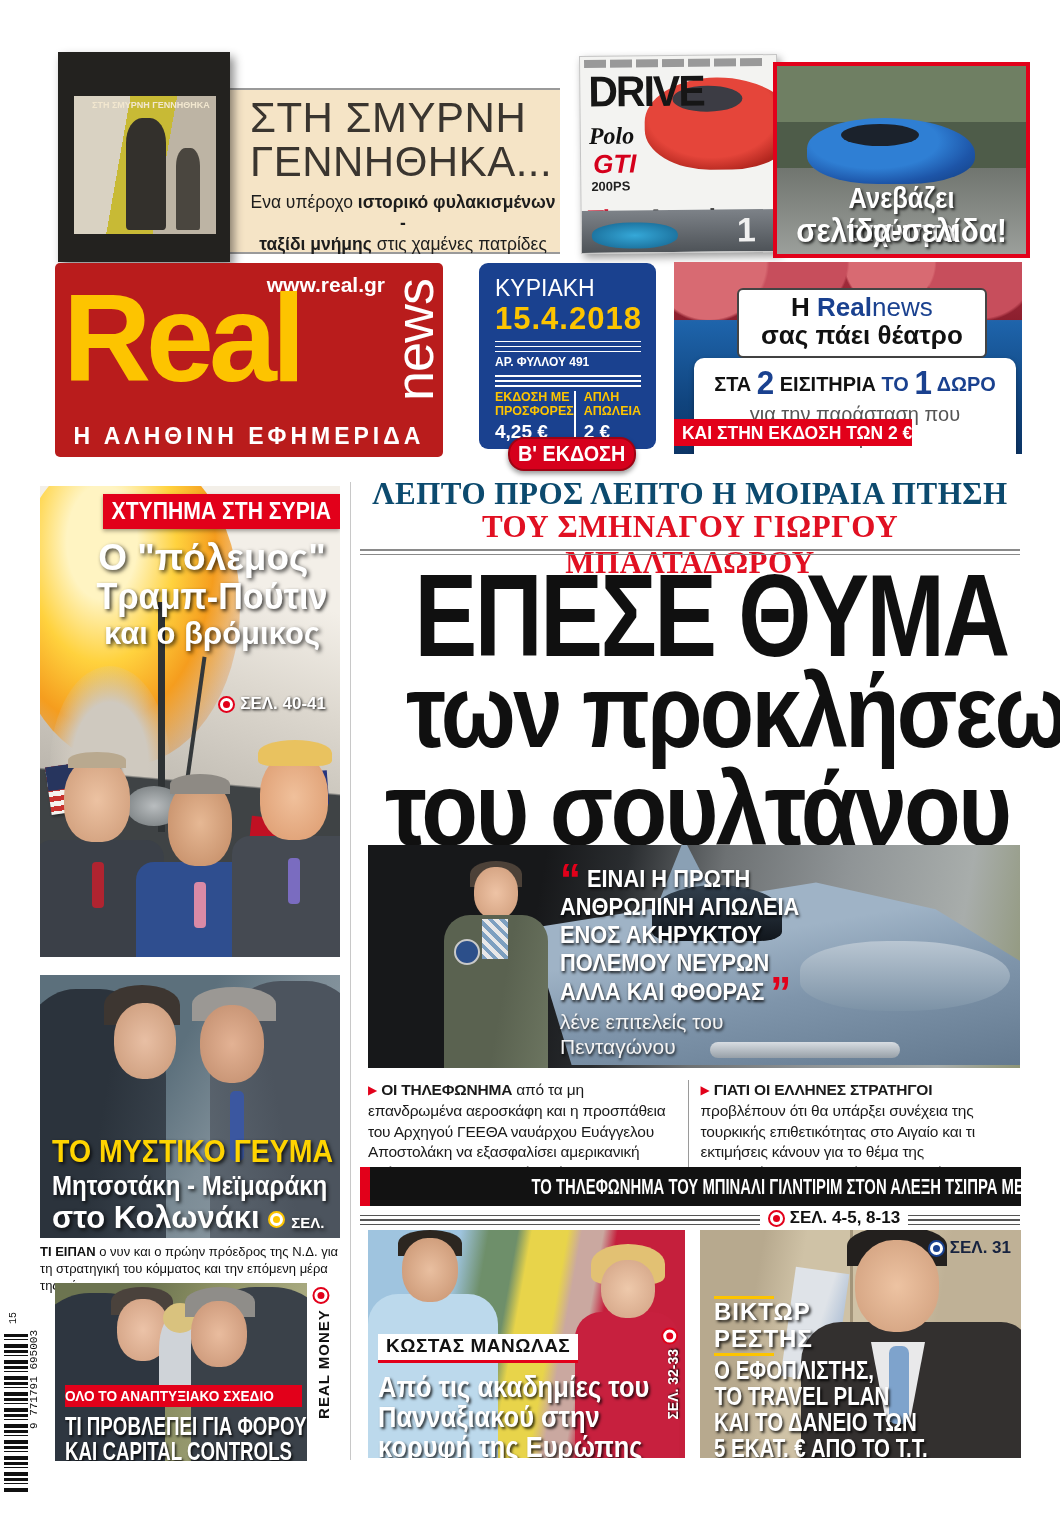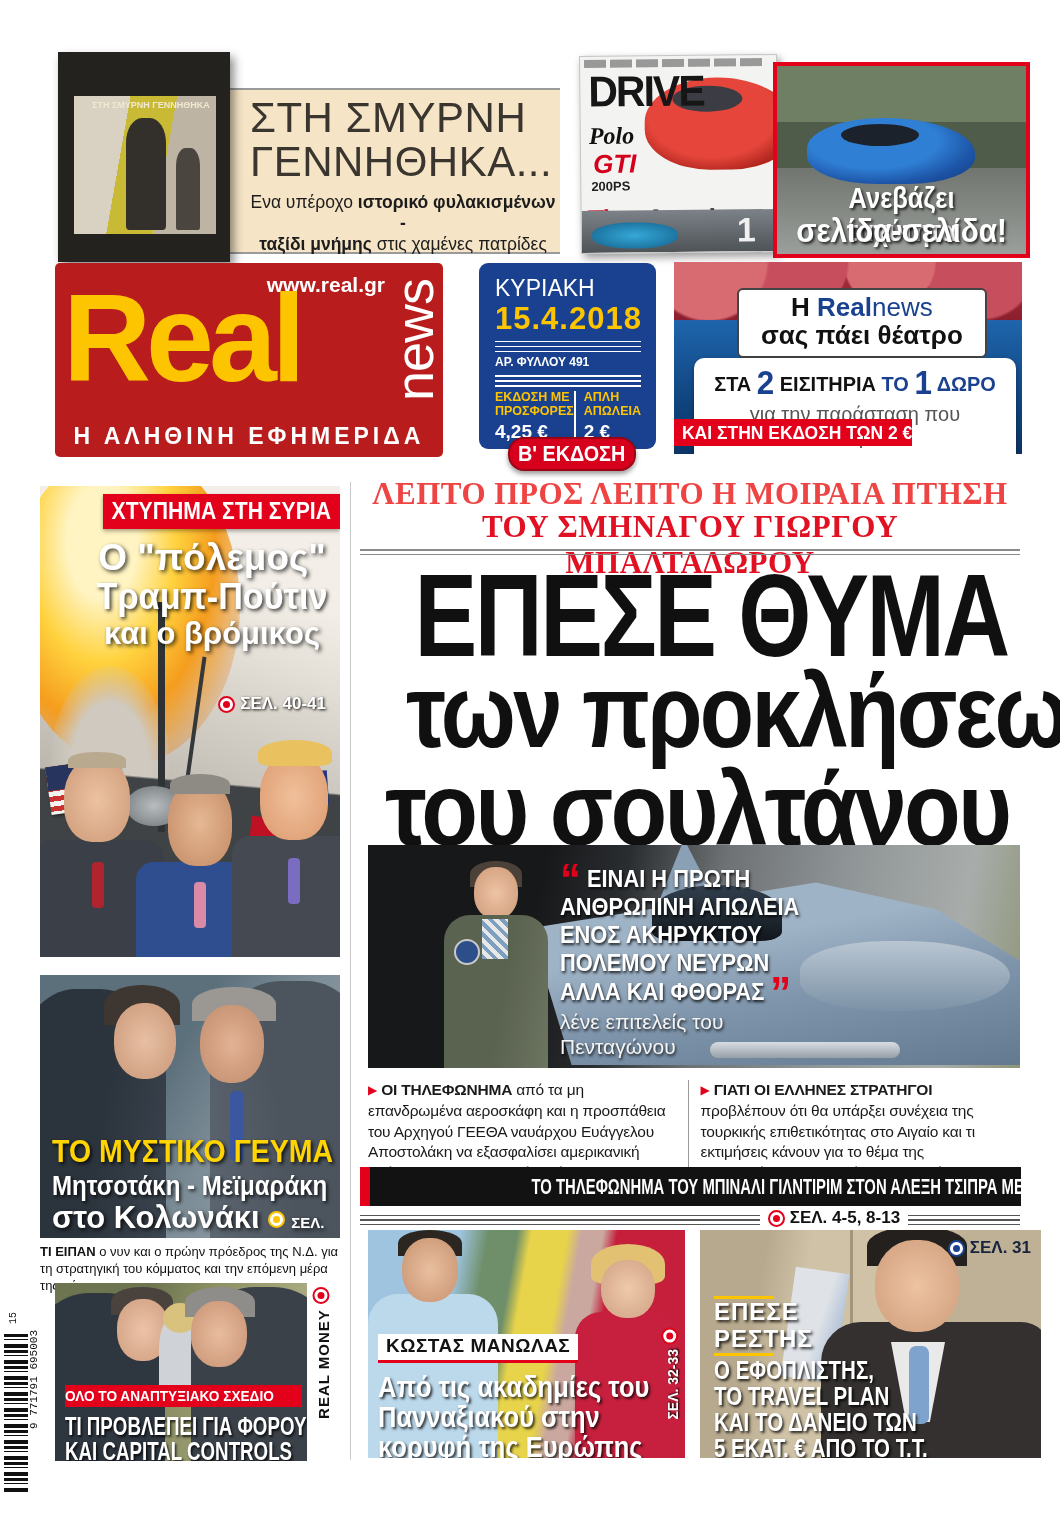--- a/index.html
+++ b/index.html
@@ -174,21 +174,21 @@
             font-size:15px;font-weight:bold;letter-spacing:1px;}
   .barcode{left:4px;top:1320px;width:40px;height:186px;}
   .bc-bars{position:absolute;left:0;top:14px;width:24px;height:160px;
     background:repeating-linear-gradient(to bottom,#111 0 3px,#fff 3px 5px,#111 5px 6px,#fff 6px 10px,#111 10px 14px,#fff 14px 16px);}
   .bc-num{position:absolute;left:24px;top:10px;writing-mode:vertical-rl;transform:rotate(180deg);
           font-family:"Liberation Mono",monospace;font-size:11px;color:#111;}
   .bc-top{position:absolute;left:4px;top:-8px;font-family:"Liberation Mono",monospace;font-size:10px;color:#111;
           writing-mode:vertical-rl;transform:rotate(180deg);}
 
   
-  .kick1{left:360px;top:476px;width:660px;text-align:center;color:#ef4444;font-family:"Liberation Serif",serif;
+  .kick1{left:360px;top:476px;width:660px;text-align:center;color:#0c4a6e;font-family:"Liberation Serif",serif;
          font-size:31px;font-weight:bold;letter-spacing:.5px;}
   .kick2{left:360px;top:509px;width:660px;text-align:center;color:#e11022;font-family:"Liberation Serif",serif;
          font-size:31px;font-weight:bold;letter-spacing:.5px;}
   .krule{left:360px;top:549px;width:660px;height:7px;
          background:repeating-linear-gradient(to bottom,#8a8a8a 0 1.5px,transparent 1.5px 4.5px);}
   .hl{left:358px;width:664px;text-align:center;color:#101010;font-weight:bold;line-height:1;}
   .hl span{display:inline-block;white-space:nowrap;letter-spacing:-3px;}
   .hl1{top:560px;font-size:112px;} .hl1 span{transform:scale(.84,1.04);}
   .hl2{top:661px;font-size:101px;} .hl2 span{transform:scale(.88,1.02);}
   .hl3{top:759px;font-size:101px;} .hl3 span{transform:scale(.92,1.02);}
@@ -242,21 +242,21 @@
   .ma-dress{position:absolute;right:6px;top:82px;width:104px;height:146px;border-radius:26px 26px 0 0;background:#c7203e;}
   .ma-label{position:absolute;left:10px;top:104px;background:#fff;padding:1px 8px 3px;border-bottom:3px solid #e2001a;}
   .ma-label span{color:#121212;font-size:19px;font-weight:bold;letter-spacing:.5px;}
   .ma-line{position:absolute;left:10px;color:#fff;font-weight:bold;font-size:30px;white-space:nowrap;
            transform:scaleX(.85);transform-origin:left;text-shadow:2px 2px 3px rgba(0,0,0,.8);line-height:1;}
   .ma-vref{position:absolute;right:4px;top:98px;writing-mode:vertical-rl;transform:rotate(180deg);
            color:#fff;font-size:14px;font-weight:bold;text-shadow:1px 1px 2px #000;}
 
   
   .rest{left:700px;top:1230px;width:321px;height:228px;overflow:hidden;
-    background:linear-gradient(100deg,#b7a98e 0 18%,#cfc2a6 30% 60%,#bfb196 70% 100%);padding-left:20px;}
+    background:linear-gradient(100deg,#b7a98e 0 18%,#cfc2a6 30% 60%,#bfb196 70% 100%);}
   .re-panel{position:absolute;left:150px;top:0;width:3px;height:100%;background:#a3957a;}
   .re-suit{position:absolute;right:-10px;top:92px;width:230px;height:136px;border-radius:40px 30px 0 0;background:#33302f;}
   .re-shirt{position:absolute;right:96px;top:112px;width:54px;height:80px;background:#e9e9ea;clip-path:polygon(0 0,100% 0,72% 100%,28% 100%);}
   .re-tie{position:absolute;right:112px;top:116px;width:20px;height:78px;border-radius:7px;background:#7ea3cc;}
   .re-head{position:absolute;right:82px;top:10px;width:84px;height:92px;border-radius:46%;background:radial-gradient(#edc3a2,#cf9d7b);}
   .re-hair{position:absolute;right:74px;top:-4px;width:100px;height:40px;border-radius:50% 50% 0 0;background:#23201e;}
   .re-flag{position:absolute;left:88px;top:40px;width:54px;height:110px;background:linear-gradient(100deg,#dfe3e8 0 55%,#9fb4cf 100%);transform:rotate(8deg);}
   .re-chair{position:absolute;right:-6px;top:120px;width:44px;height:90px;border-radius:40% 40% 0 0;background:#c79b3e;}
   .re-ref{position:absolute;right:10px;top:8px;color:#17233f;font-size:17px;font-weight:bold;}
   .re-name{position:absolute;left:14px;top:66px;}
@@ -495,21 +495,21 @@
     <div class="re-flag"></div>
     <div class="re-chair"></div>
     <div class="re-suit"></div>
     <div class="re-shirt"></div>
     <div class="re-tie"></div>
     <div class="re-hair"></div>
     <div class="re-head"></div>
     <div class="re-ref"><span class="tgt blu"></span> <span>ΣΕΛ. 31</span></div>
     <div class="re-name">
       <div class="re-nline"></div>
-      <div class="nm">ΕΠΕΣΕ</div>
+      <div class="nm">ΒΙΚΤΩΡ</div>
       <div class="nm">ΡΕΣΤΗΣ</div>
       <div class="re-nline"></div>
     </div>
     <div class="re-line" style="top:128px;">Ο ΕΦΟΠΛΙΣΤΗΣ,</div>
     <div class="re-line" style="top:154px;">ΤΟ TRAVEL PLAN</div>
     <div class="re-line" style="top:180px;">ΚΑΙ ΤΟ ΔΑΝΕΙΟ ΤΩΝ</div>
     <div class="re-line" style="top:206px;">5 ΕΚΑΤ. € ΑΠΟ ΤΟ Τ.Τ.</div>
   </div>
 
 </div>

